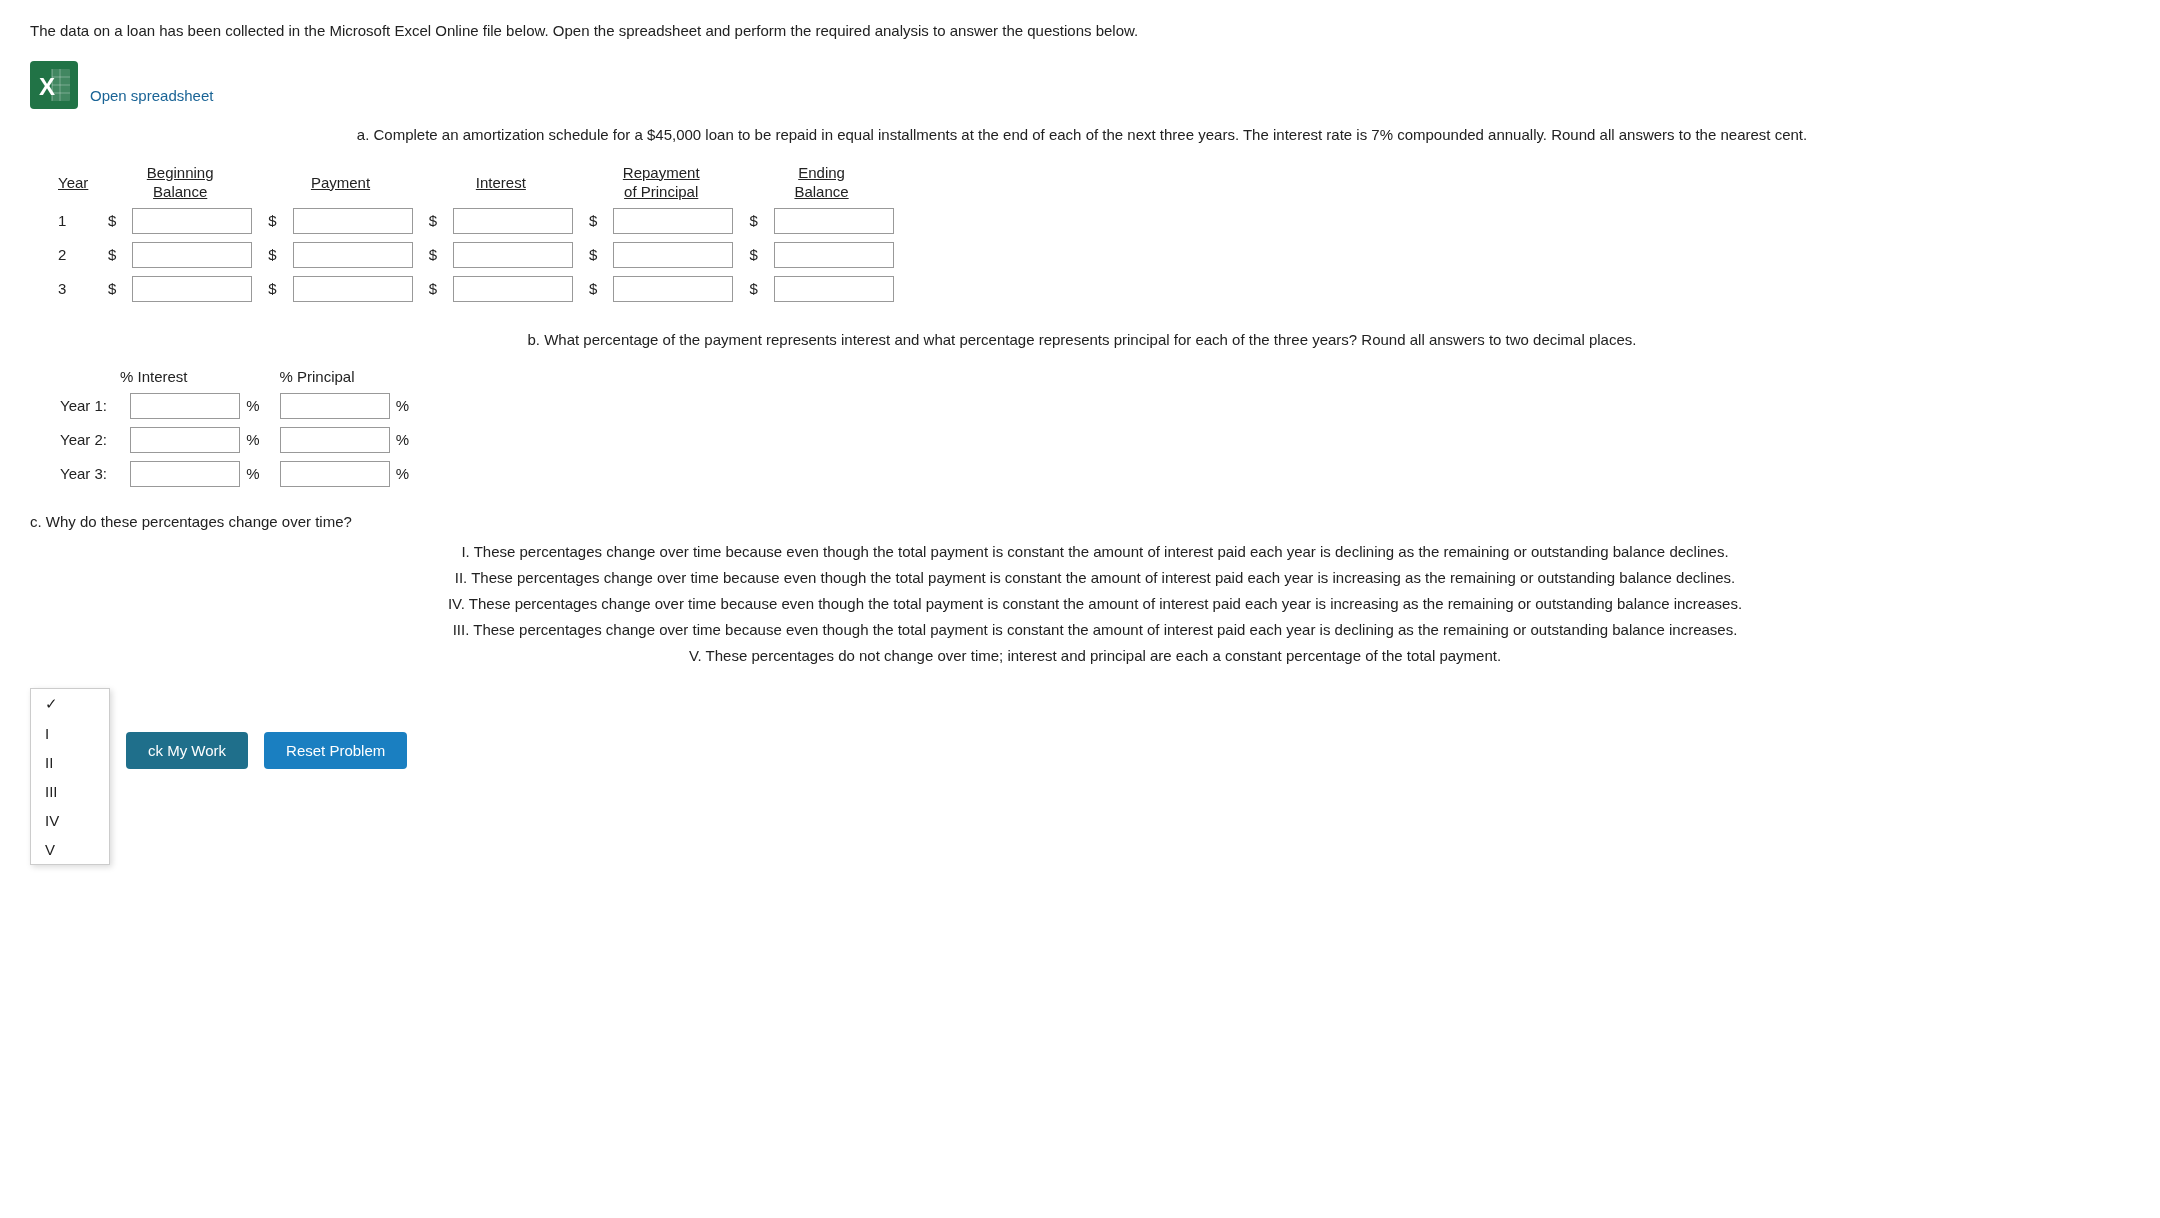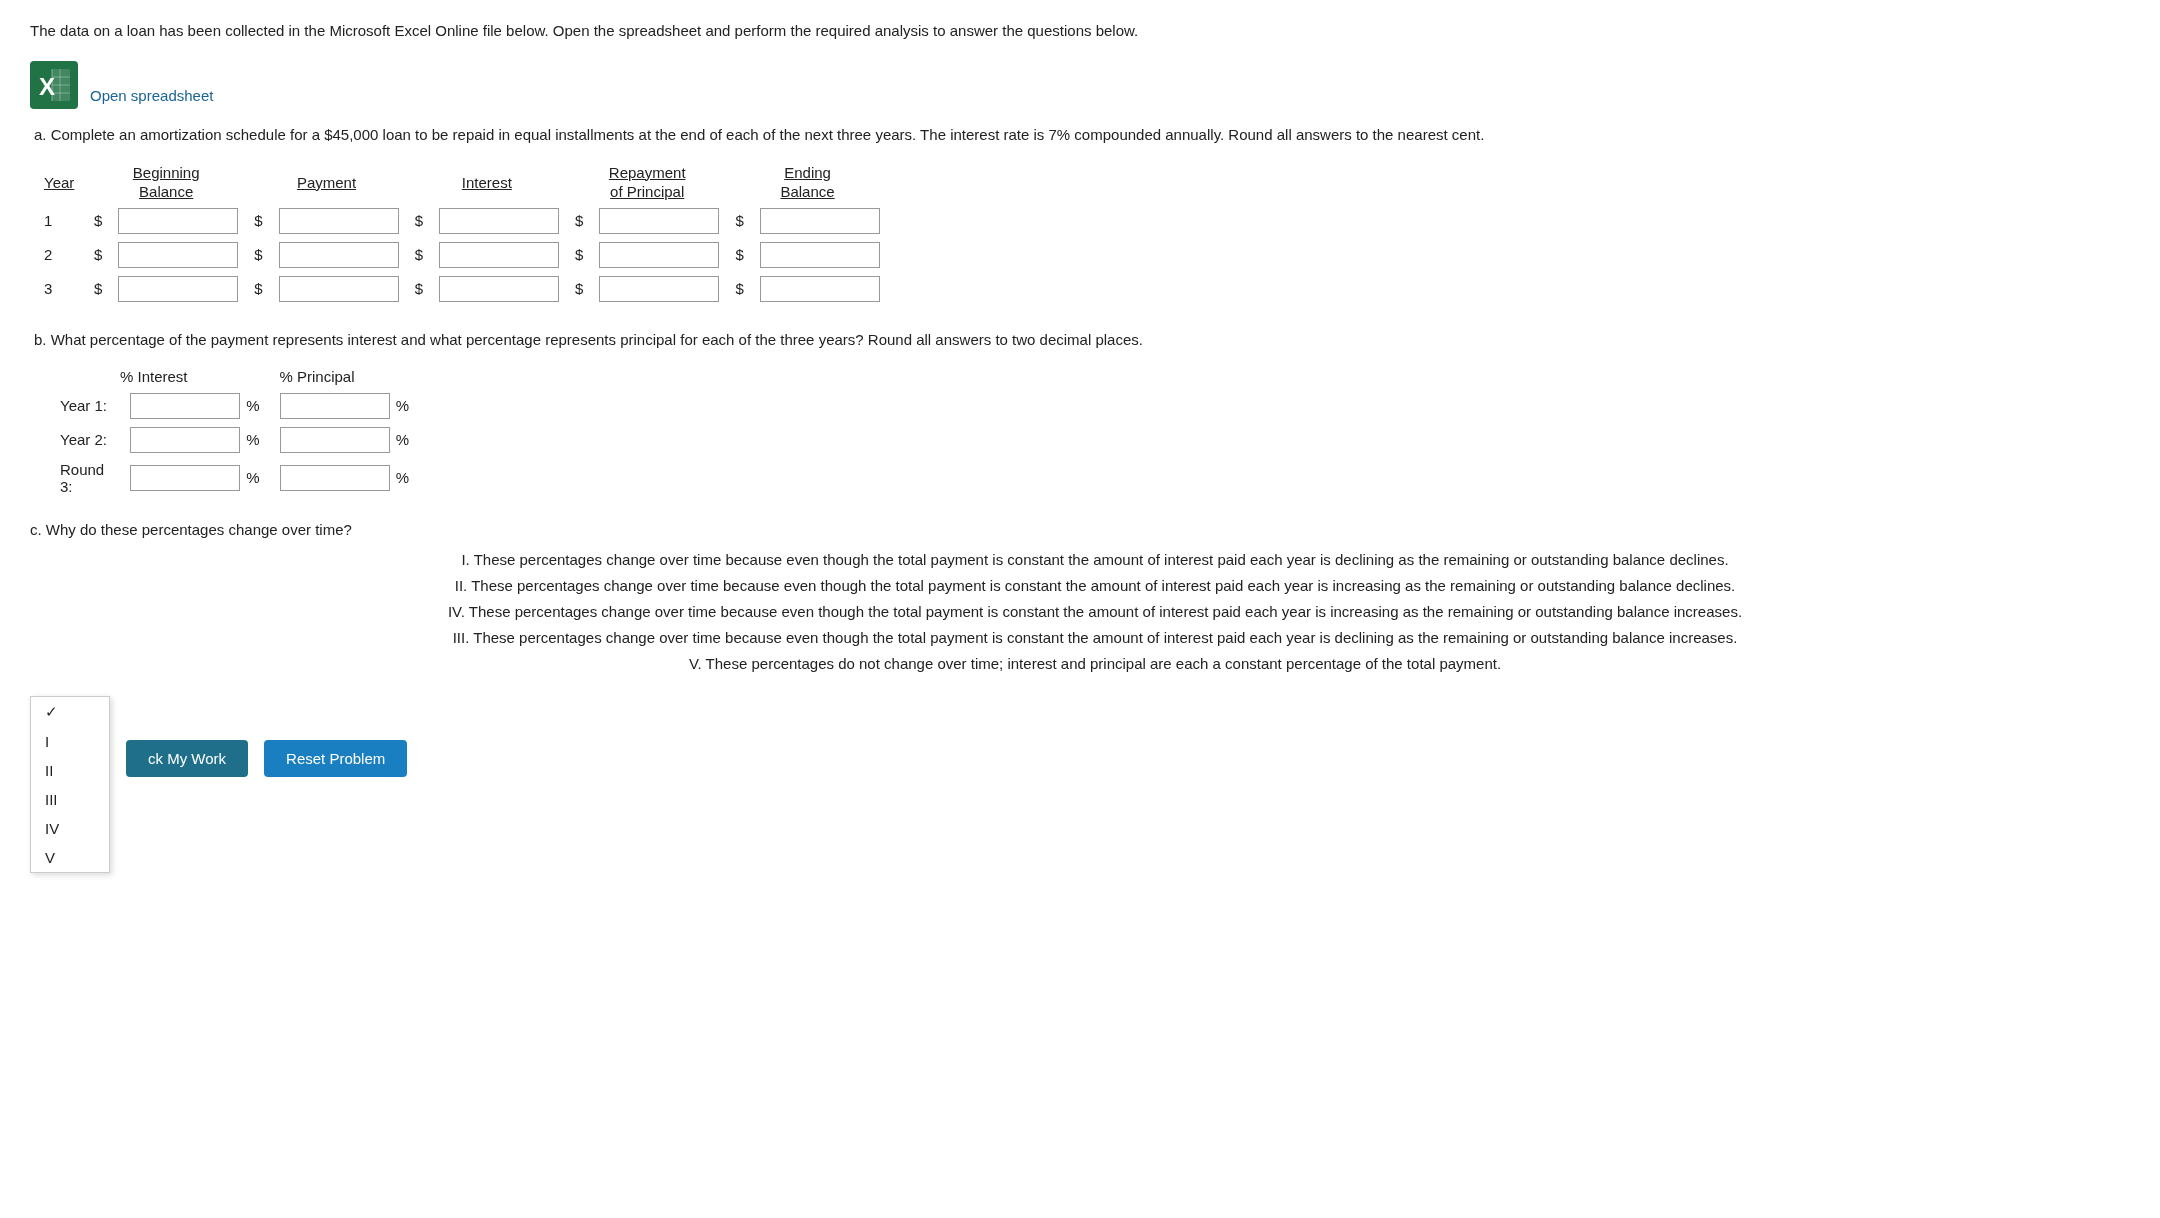--- a/index.html
+++ b/index.html
@@ -29,25 +29,26 @@
     .open-spreadsheet-link {
       color: #1a6496;
       text-decoration: none;
       font-size: 15px;
       margin-top: 21px;
     }
     .section-label {
       font-size: 15px;
       line-height: 1.6;
       margin: 14px 0 12px 4px;
+      text-align: center;
     }
     
     .amort-table {
       border-collapse: collapse;
-      margin-left: 6px;
+      margin-left: 20px;
       margin-bottom: 22px;
     }
     .amort-table th, .amort-table td {
       padding: 4px 8px;
       font-size: 15px;
       text-align: center;
       vertical-align: middle;
     }
     .amort-table th {
       font-weight: normal;
@@ -279,21 +280,21 @@
       <td style="white-space:nowrap;">
         <input type="text" value="" style="width: 110px;">
         <span class="pct-sign">%</span>
       </td>
       <td style="white-space:nowrap;">
         <input type="text" value="" style="width: 110px;">
         <span class="pct-sign">%</span>
       </td>
     </tr>
     <tr>
-      <td class="row-label">Round 3:</td>
+      <td class="row-label">Year 3:</td>
       <td style="white-space:nowrap;">
         <input type="text" value="" style="width: 110px;">
         <span class="pct-sign">%</span>
       </td>
       <td style="white-space:nowrap;">
         <input type="text" value="" style="width: 110px;">
         <span class="pct-sign">%</span>
       </td>
     </tr>
   </tbody>

